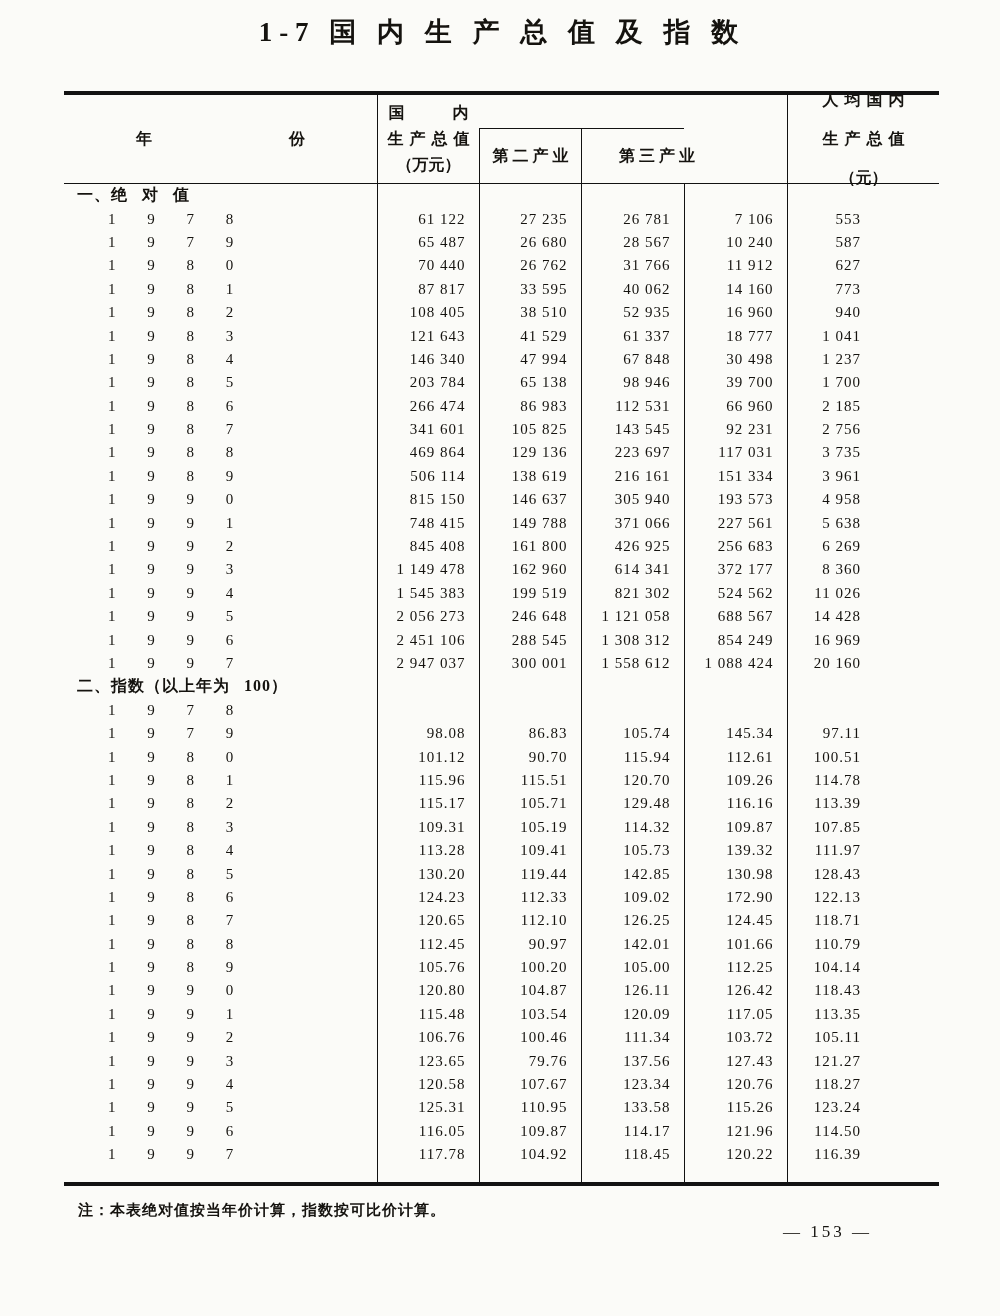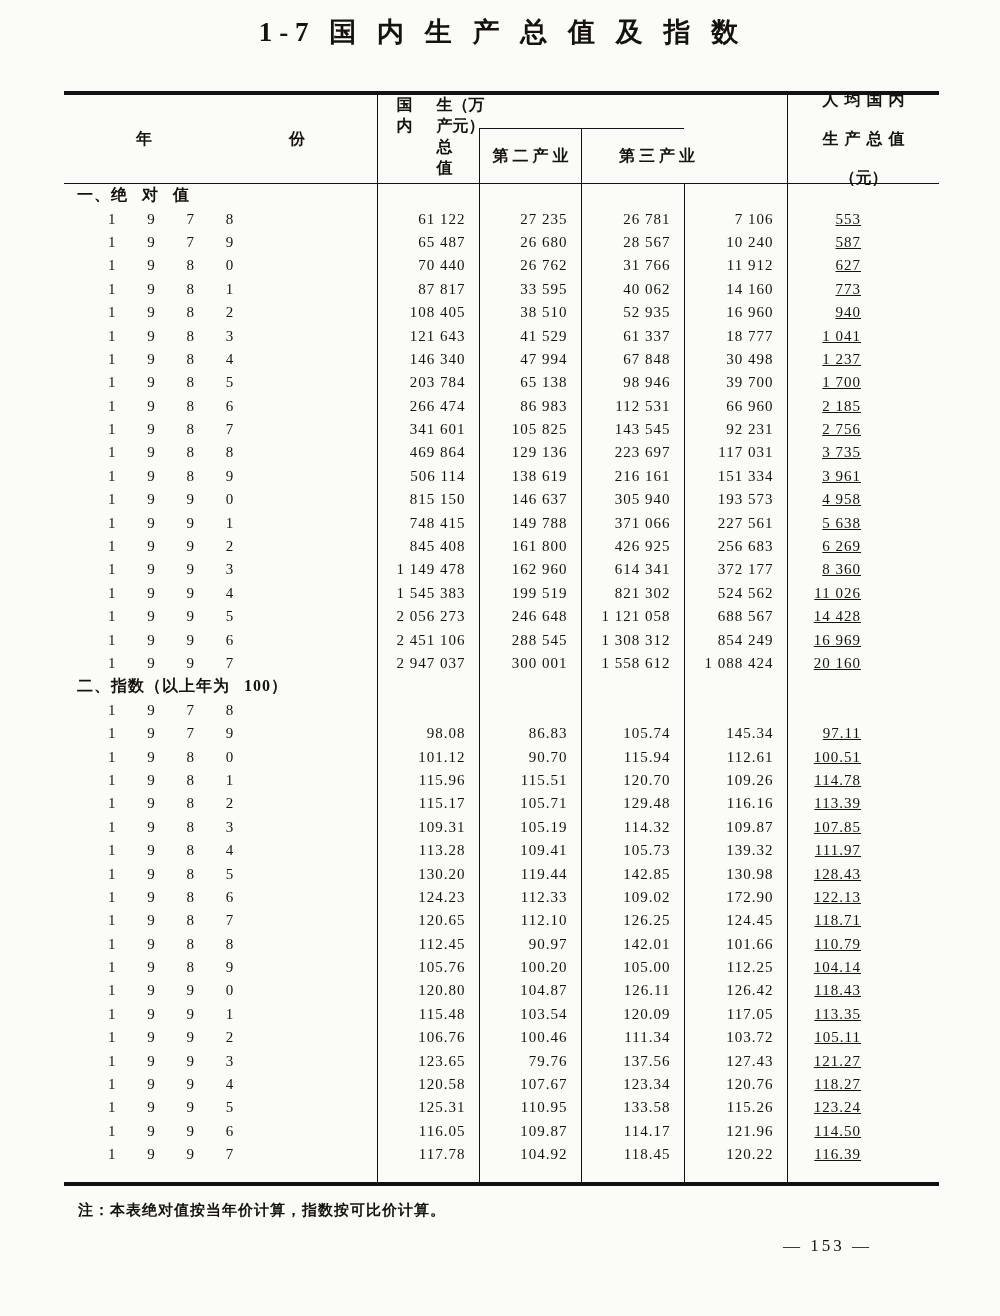--- a/index.html
+++ b/index.html
@@ -33,21 +33,21 @@
   }
   .thead > div, .thead .h-ind { box-sizing:border-box; }
   .h-year {
     width:313px;
     display:flex; align-items:center; justify-content:space-between;
     padding:0 72px;
   }
   .h-gdp {
     width:102px;
     border-left:1px solid #121212;
-    display:flex; flex-direction:row; justify-content:center;
+    display:flex; flex-direction:column; justify-content:center;
     text-align:center; row-gap:5px;
     word-spacing:2px;
   }
   .h-inds { display:flex; align-items:flex-end; width:308px; }
   .h-ind {
     width:102px; height:55px;
     border-left:1px solid #121212;
     border-top:1px solid #121212;
     display:flex; align-items:center; justify-content:center;
     white-space:nowrap;
@@ -71,40 +71,40 @@
   }
   td {
     height:23.4px;
     padding:0;
     vertical-align:middle;
     white-space:nowrap;
     overflow:hidden;
   }
   td.bl { border-left:1px solid #121212; }
   td.num { text-align:right; padding-right:13px; letter-spacing:1px; }
-  td.pcn { padding-right:78px;text-decoration:underline; }
+  td.pcn { padding-right:78px; }
   td.year { padding-left:44px; word-spacing:26px; letter-spacing:1px; }
   td.seclabel {
     padding-left:13px;
     font-weight:bold;
     font-size:16px;
     word-spacing:9px;
     letter-spacing:1px;
   }
   tr.spacer td { height:16px; }
 
   
   .note {
     margin:15px 0 0 78px;
     font-size:15px;
     font-weight:bold;
     letter-spacing:1px;
   }
   .pagenum {
-    margin:16px 128px 0 0;
+    margin:2px 128px 0 0;
     text-align:right;
     font-size:17px;
     letter-spacing:3px;
   }
 </style>
 </head>
 <body>
 
 <h1 class="title">1-7 国 内 生 产 总 值 及 指 数</h1>
 

